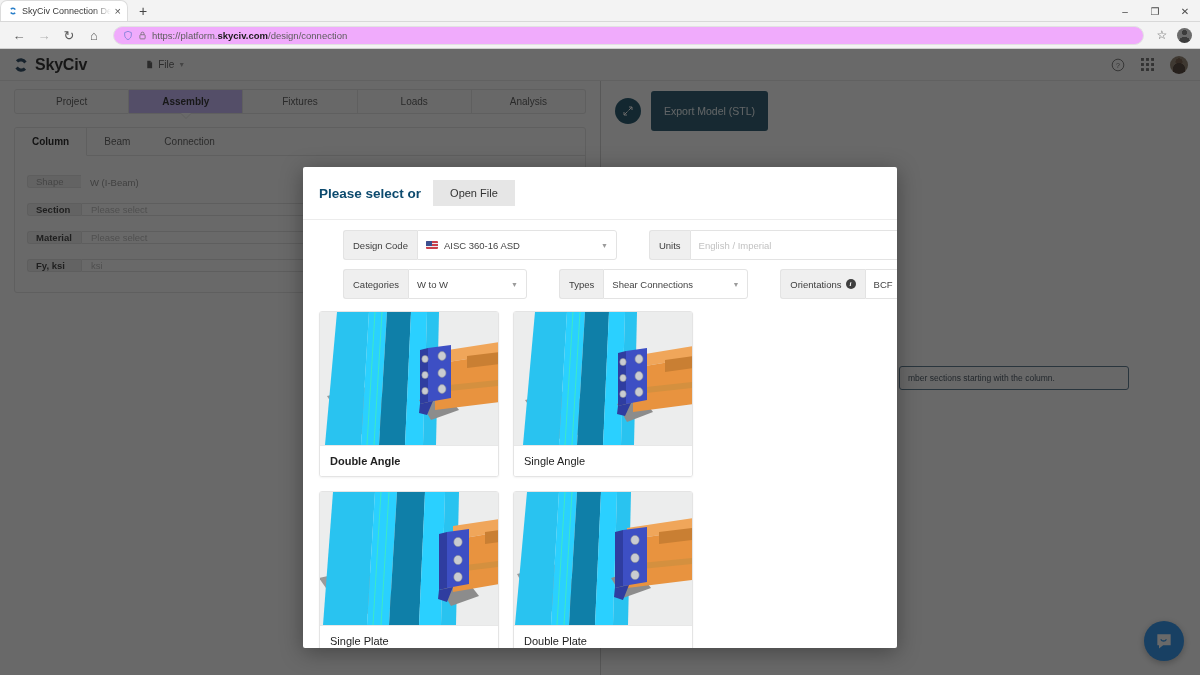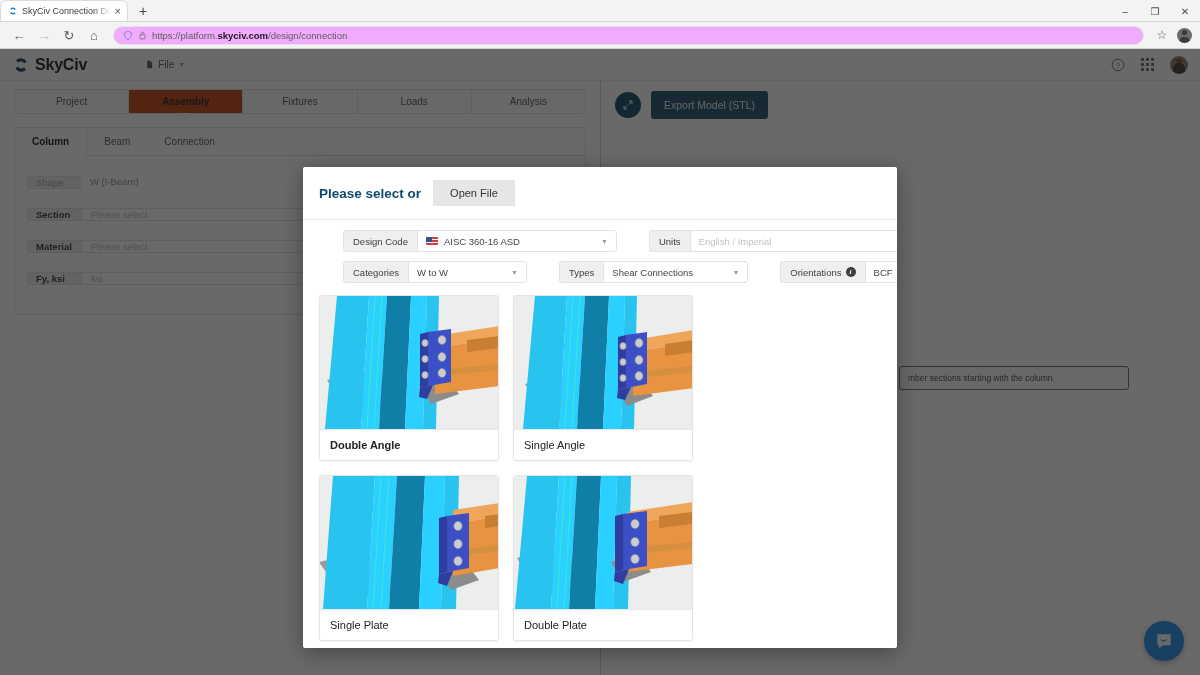--- a/index.html
+++ b/index.html
@@ -104,42 +104,42 @@
     display: flex; padding: 8px 14px 0 14px; gap: 0;
   }
   .tabrow .tab {
     flex: 1; height: 25px; display: flex; align-items: center;
     justify-content: center; font-size: 10px; color: #4f4f4f;
     border: 1px solid #e3e3e3; border-left: none; background: #fdfdfd;
     cursor: pointer; position: relative;
   }
   .tabrow .tab:first-child { border-left: 1px solid #e3e3e3; border-radius: 3px 0 0 3px; }
   .tabrow .tab:last-child { border-radius: 0 3px 3px 0; }
-  .tabrow .tab.active { background: #c2410c; color: #1d1d1d; font-weight: bold; }
+  .tabrow .tab.active { background: #c4b5fd; color: #1d1d1d; font-weight: bold; }
   .tabrow .tab.active::after {
     content:""; position:absolute; bottom:-5px; left:50%; margin-left:-5px;
     width:0;height:0;border-left:5px solid transparent;border-right:5px solid transparent;
     border-top:5px solid #fff; filter: drop-shadow(0 1px 0 #e3e3e3);
   }
 
   .card-panel {
     margin: 13px 14px 0 14px; border: 1px solid #e3e3e3;
     border-radius: 3px; background: #fff; overflow: hidden;
   }
   .subtabs { display: flex; border-bottom: 1px solid #e3e3e3; }
   .subtab {
     padding: 8px 17px; font-size: 10px; color: #555; cursor: pointer;
   }
   .subtab.active {
     color: #111; font-weight: bold; background: #fff;
     border-right: 1px solid #e3e3e3; border-bottom: 1px solid #fff;
     margin-bottom: -1px;
   }
   .form { padding: 10px 12px 14px 12px; }
-  .frow { display: flex; align-items: flex-start; margin-bottom: 6px; height: 22px; margin-top: 10px; }
+  .frow { display: flex; align-items: flex-end; margin-bottom: 6px; height: 22px; }
   .flabel {
     min-width: 54px; background: #efefef; border: 1px solid #e0e0e0;
     border-right: none; border-radius: 3px 0 0 3px;
     display: flex; align-items: center; padding: 0 8px;
     font-size: 9.5px; font-weight: bold; color: #333; white-space: nowrap;
   }
   .flabel.muted { color: #9b9b9b; font-weight: normal; }
   .finput {
     flex: 1; border: 1px solid #e0e0e0; border-radius: 0 3px 3px 0;
     display: flex; align-items: center; padding: 0 9px;
@@ -150,21 +150,21 @@
   .viewer-toolbar {
     display: flex; align-items: center; gap: 10px; padding: 10px 14px;
   }
   .tool-circle {
     width: 26px; height: 26px; border-radius: 50%; background: #134a63;
     display: flex; align-items: center; justify-content: center;
     color: #fff; cursor: pointer;
   }
   .export-btn {
     background: #1c4f66; color: #e9f2f6; font-size: 10.5px;
-    padding: 8px 13px; border-radius: 3px; cursor: pointer;
+    padding: 14px 13px; border-radius: 3px; cursor: pointer;
     border: none; font-family: inherit;
   }
   .hint-tip {
     position: absolute; top: 285px; left: 298px; width: 230px;
     border: 1px solid #4f6f86; border-radius: 3px; background: #fbfcfd;
     font-size: 8.5px; color: #3d4b57; padding: 6px 8px; white-space: nowrap;
     overflow: hidden;
   }
 
   .intercom {
@@ -192,21 +192,21 @@
     padding: 13px 16px; border-bottom: 1px solid #ececec;
   }
   .modal-title { font-size: 13.5px; font-weight: bold; color: #0c4a6e; }
   .open-file-btn {
     background: #e6e6e6; color: #333; font-size: 11px;
     padding: 7px 17px; border-radius: 0; cursor: pointer;
     border: none; font-family: inherit;
   }
   .filters { padding: 10px 16px 0 16px; }
   .filter-row { display: flex; gap: 8px; margin-bottom: 9px; }
-  .fgroup { display: flex; height: 22px; padding-left: 24px; }
+  .fgroup { display: flex; height: 30px; padding-left: 24px; }
   .fg-label {
     background: #efefef; border: 1px solid #e3e3e3; border-right: none;
     border-radius: 3px 0 0 3px; display: flex; align-items: center; gap: 4px;
     padding: 0 9px; font-size: 9.5px; color: #3d3d3d; white-space: nowrap;
   }
   .fg-select {
     border: 1px solid #e3e3e3; border-radius: 0 3px 3px 0; background: #fff;
     display: flex; align-items: center; gap: 6px; padding: 0 8px;
     font-size: 9.5px; color: #444; cursor: pointer; min-width: 0;
   }

